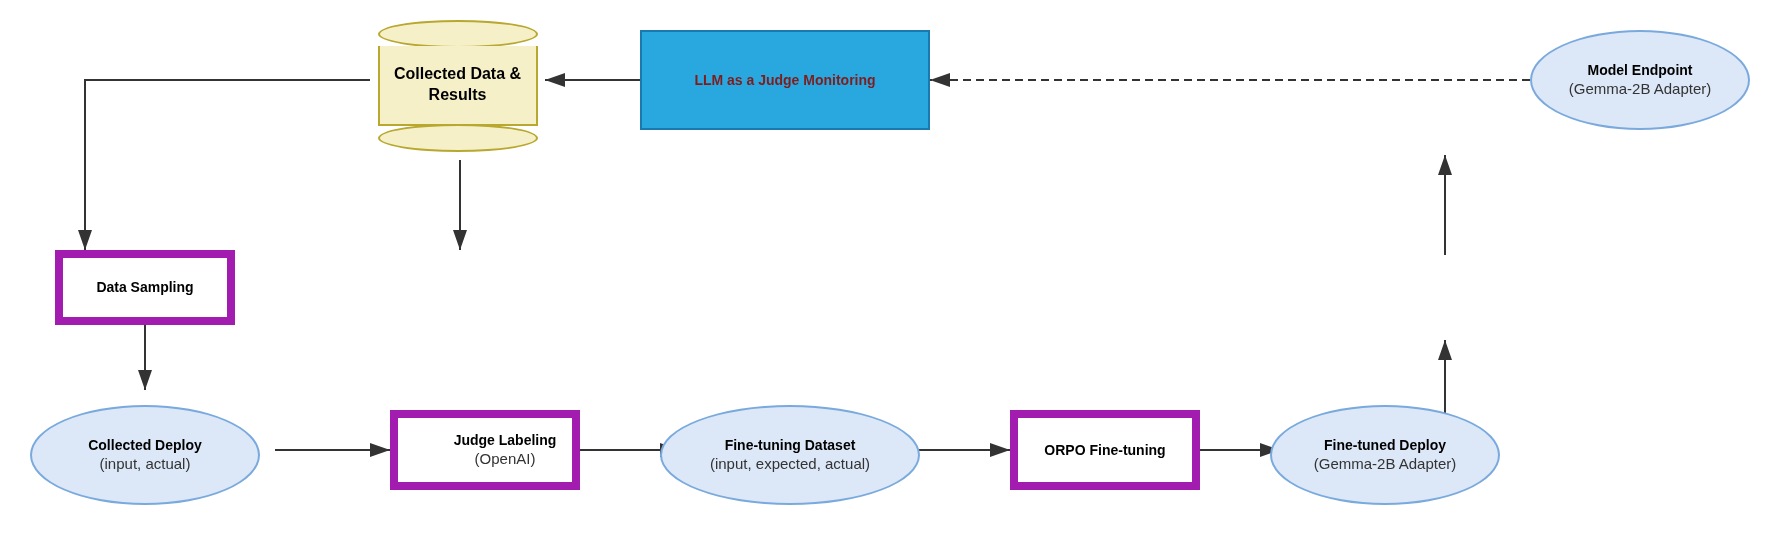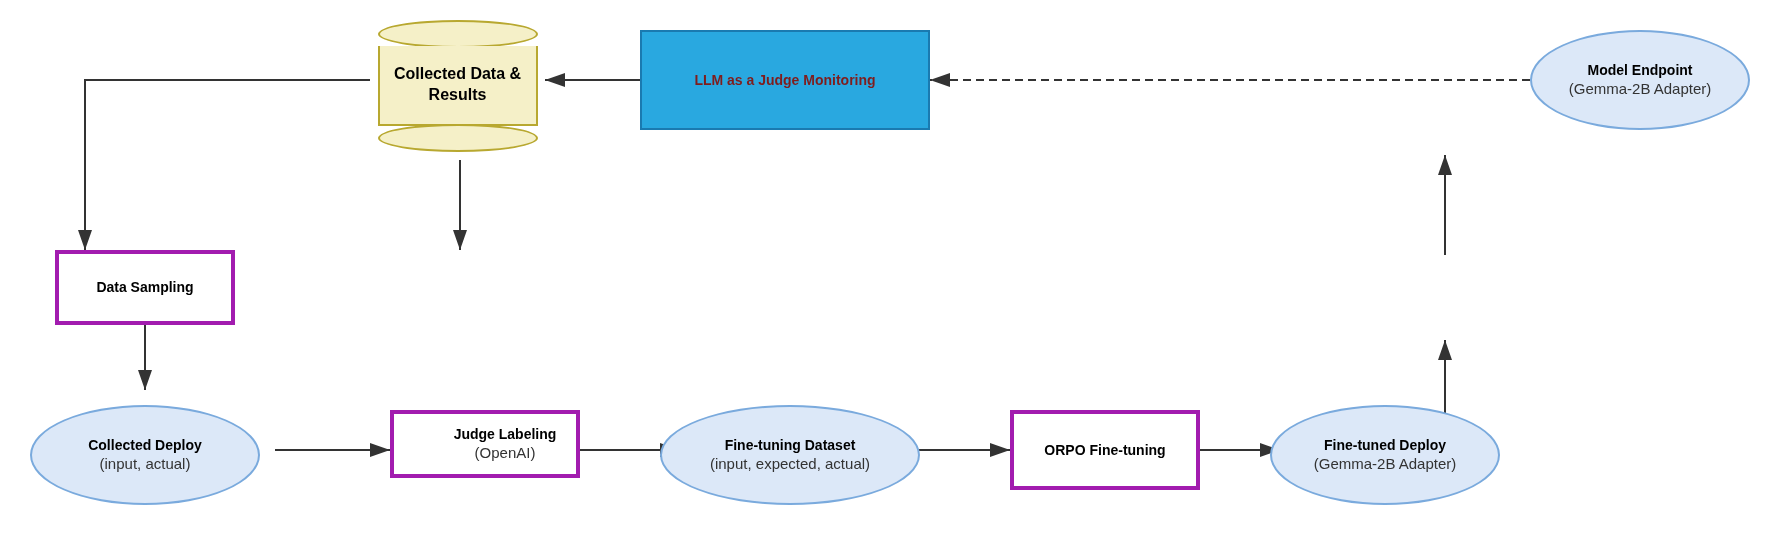--- a/index.html
+++ b/index.html
@@ -21,21 +21,21 @@
       position: absolute;
       display: flex;
       align-items: center;
       justify-content: center;
       text-align: center;
       font-size: 14px;
       font-weight: bold;
       line-height: 1.3;
     }
     .rect {
-      border: 4px solid #a21caf;
+      border: 8px solid #a21caf;
       background: #fff;
     }
     .ellipse {
       border-radius: 50%;
       background: #dce8f8;
       border: 2px solid #7aaadd;
     }
     .cylinder-wrap {
       position: absolute;
       display: flex;
@@ -164,21 +164,21 @@
   </div>
 
 
   <div class="node ellipse" style="left: 30px; top: 405px; width: 230px; height: 100px;">
     <span>
       <strong>Collected Deploy</strong><br>
       <span class="node-label">(input, actual)</span>
     </span>
   </div>
 
-  <div class="node rect" style="left: 390px; top: 410px; width: 190px; height: 68px; padding-left: 40px;">
+  <div class="node rect" style="left: 390px; top: 410px; width: 190px; height: 80px; padding-left: 40px;">
     <span>
       <strong>Judge Labeling</strong><br>
       <span class="node-label">(OpenAI)</span>
     </span>
   </div>
 
   <div class="node ellipse" style="left: 660px; top: 405px; width: 260px; height: 100px;">
     <span>
       <strong>Fine-tuning Dataset</strong><br>
       <span class="node-label">(input, expected, actual)</span>

